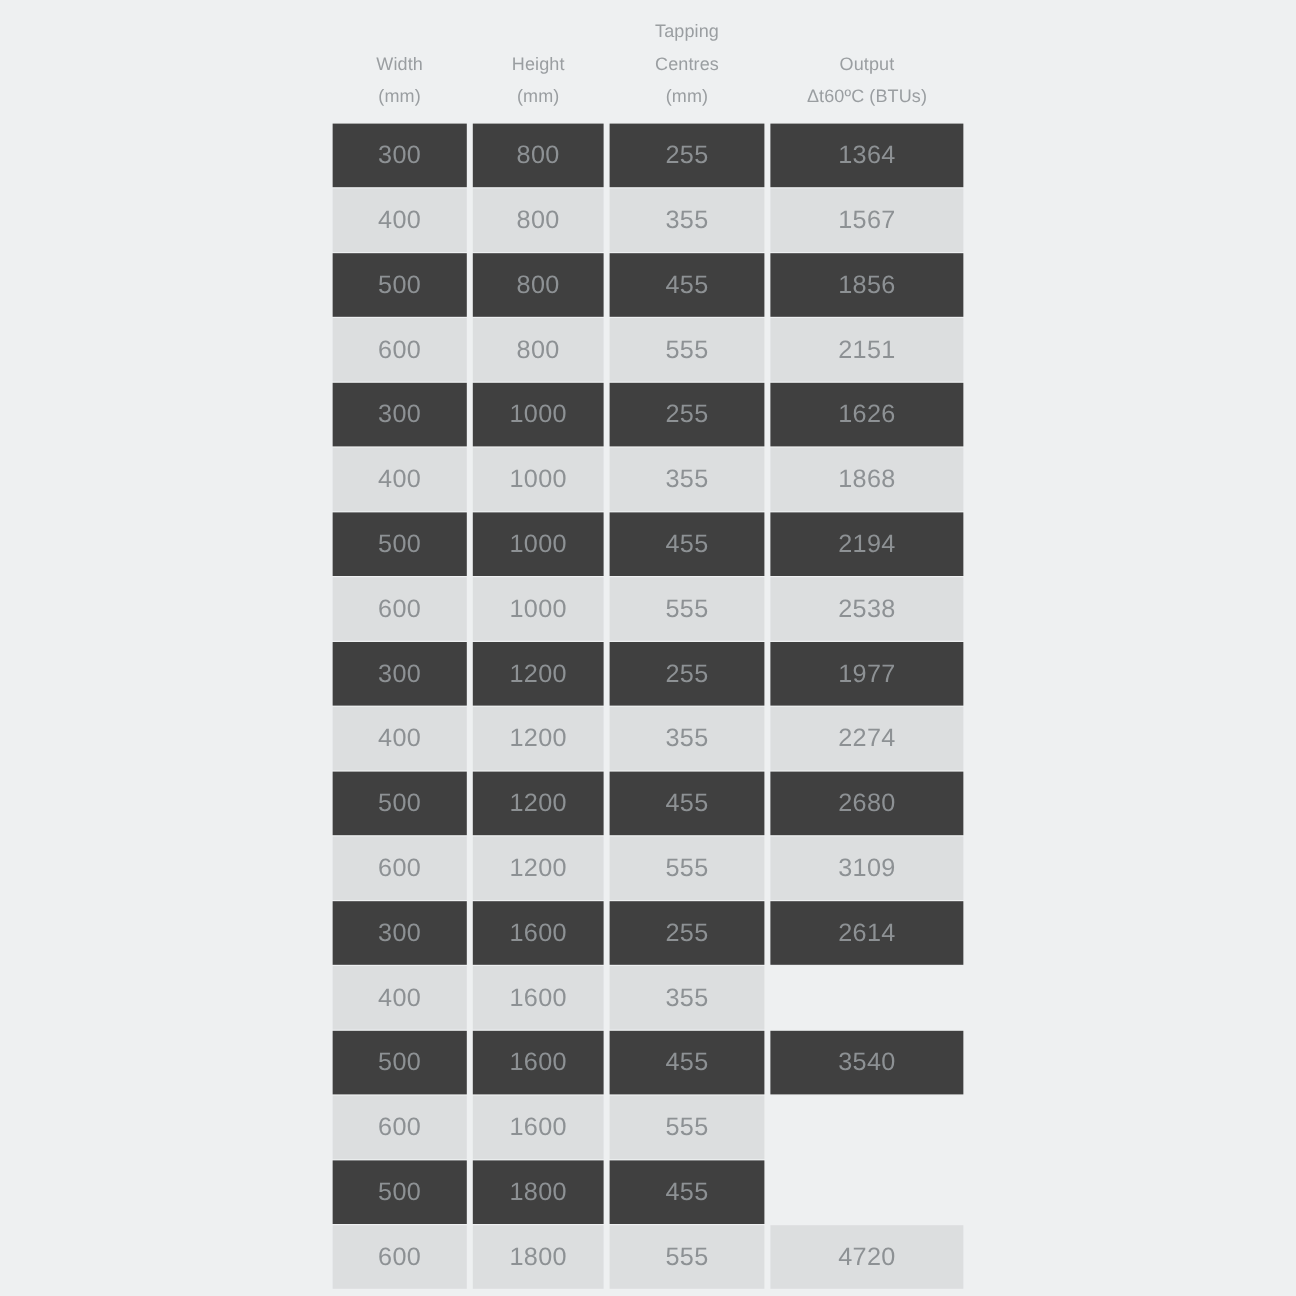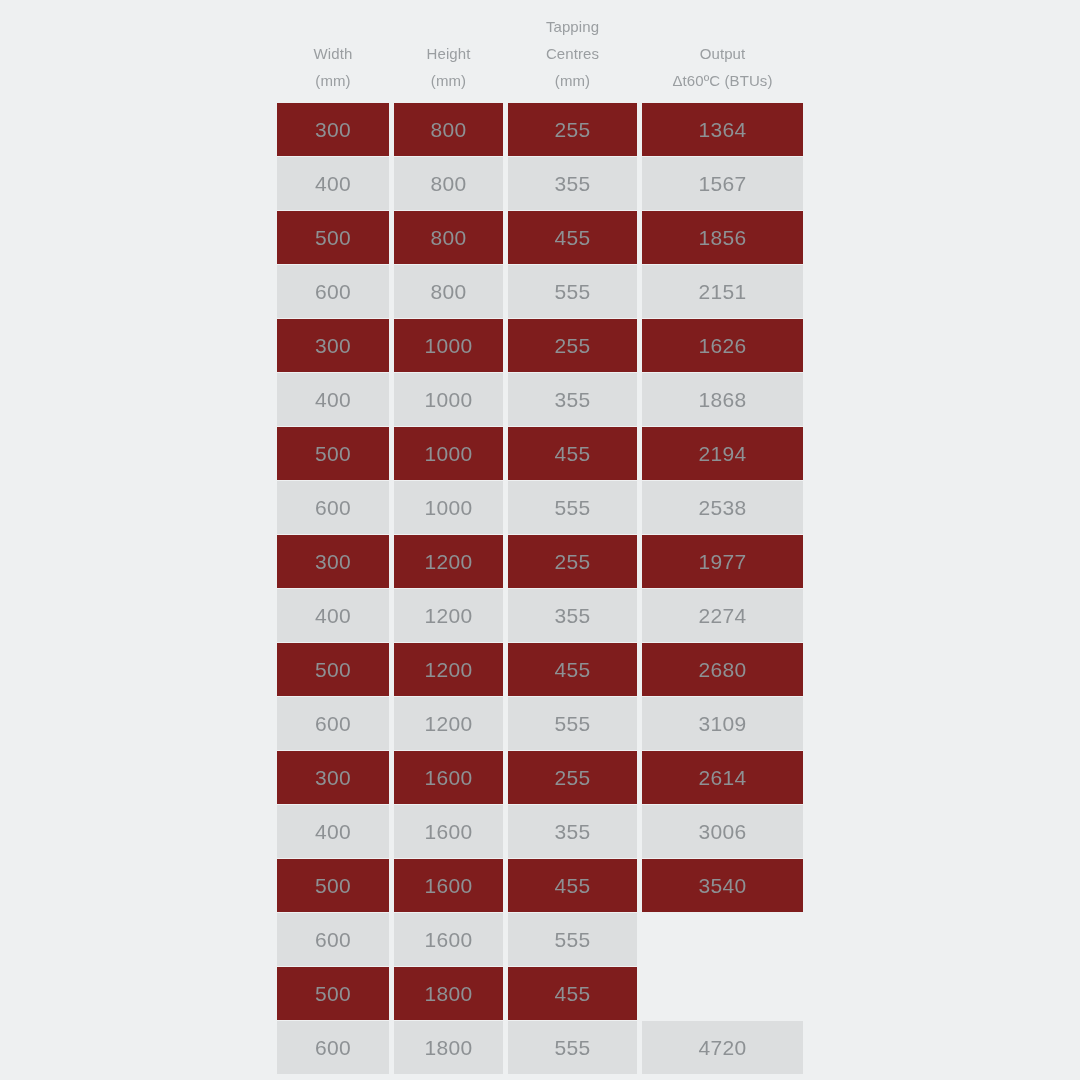--- a/index.html
+++ b/index.html
@@ -41,21 +41,21 @@
     padding-bottom: 9px;
     white-space: pre-line;
   }
 
   
   .row {
     display: flex;
     height: 53px;
     margin-bottom: 1px;
   }
-  .row.odd  .td { background: #7f1d1d; }
+  .row.odd  .td { background: #404040; }
   .row.even .td { background: #dcdedf; }
 
   .td {
     box-sizing: border-box;
     display: flex;
     align-items: center;
     justify-content: center;
     color: #8d9194;
     font-size: 21px;
     font-weight: 300;
@@ -161,21 +161,20 @@
       <div class="row odd">
         <div class="td c0">300</div>
         <div class="td c1">1600</div>
         <div class="td c2">255</div>
         <div class="td c3">2614</div>
       </div>
       <div class="row even">
         <div class="td c0">400</div>
         <div class="td c1">1600</div>
         <div class="td c2">355</div>
-        <div class="td c3">3006</div>
       </div>
       <div class="row odd">
         <div class="td c0">500</div>
         <div class="td c1">1600</div>
         <div class="td c2">455</div>
         <div class="td c3">3540</div>
       </div>
       <div class="row even">
         <div class="td c0">600</div>
         <div class="td c1">1600</div>

